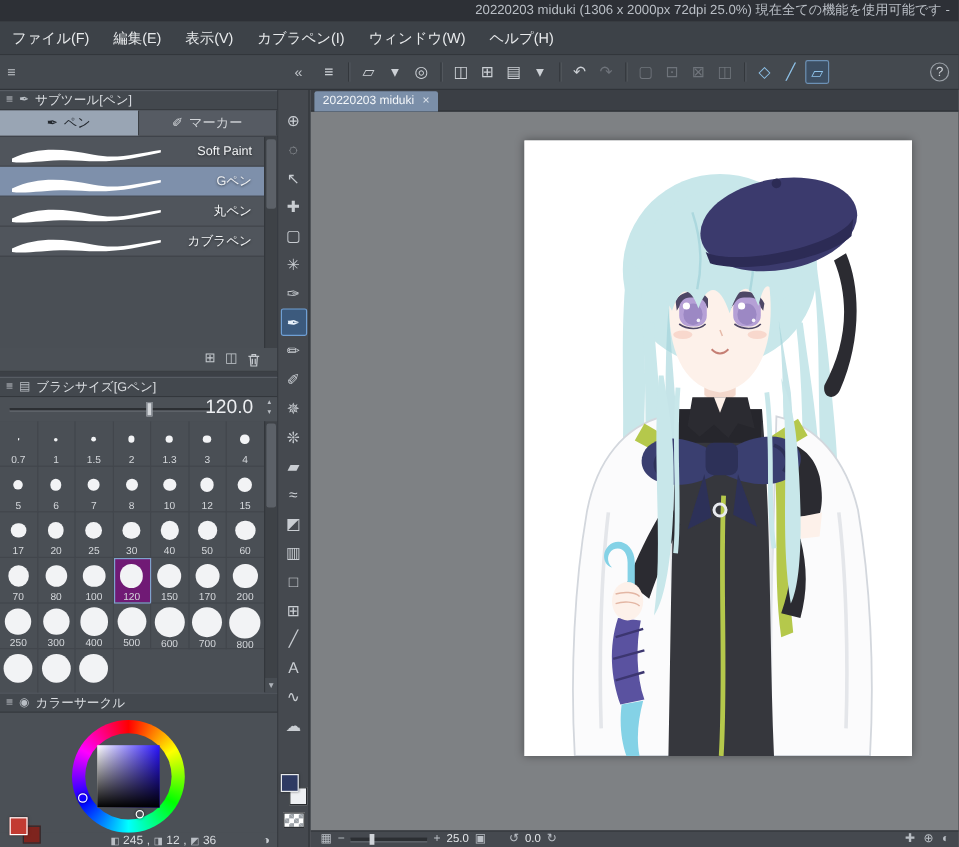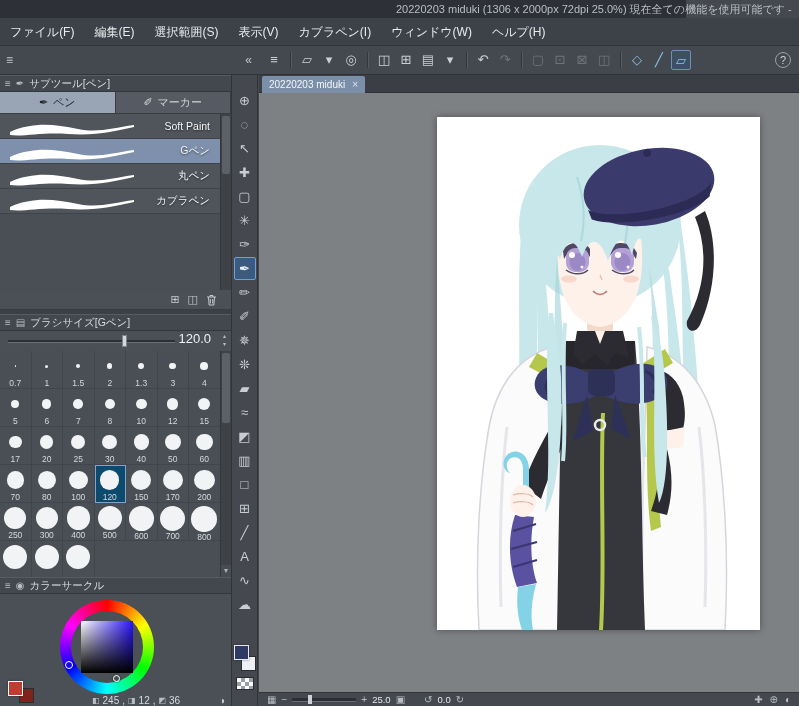--- a/index.html
+++ b/index.html
@@ -1,21 +1,21 @@
 <!DOCTYPE html>
 <html style="--c-hair: #c8e7ea; --c-hair-shade: #9fd2d8; --c-skin: #fdf1ea; --c-eye: #b5a0d6; --c-eye-dark: #4e4766; --c-beret: #3b3a6d; --c-beret-dark: #2c2b55; --c-black: #2b2b31; --c-suit: #36373d; --c-green: #b5c84b; --c-bow: #3a3f70; --c-bow-dark: #2d3158; --c-coat: #fbfbfc; --c-coat-shade: #e4e6ea; --c-umb-cyan: #84d2e6; --c-umb-purple: #5a52a0; --hue-color: #2a14ff;"><head>
 <meta charset="utf-8">
 <style>
   * { box-sizing: border-box; margin: 0; padding: 0; }
   html,body { width:799px; height:706px; overflow:hidden; background:#2d3035;
     font-family:"Liberation Sans","DejaVu Sans",sans-serif; }
   #app { position:relative; width:799px; height:706px; background:#45494f; overflow:hidden; }
 
   
-  .titlebar { position:absolute; left:0; top:0; width:686px; height:18px; background:#2d3036;
+  .titlebar { position:absolute; left:0; top:0; width:799px; height:18px; background:#2d3036;
     color:#b9bec5; font-size:11px; line-height:18px; white-space:nowrap; }
   .titlebar span { position:absolute; left:396px; }
 
   
   .menubar { position:absolute; left:0; top:18px; width:799px; height:28px; background:#3d4248;
     display:flex; align-items:center; border-bottom:1px solid #32363b; }
   .menu-item { color:#e8eaec; font-size:12px; padding:0 10px; line-height:28px; white-space:nowrap; }
 
   
   .toolbar { position:absolute; left:0; top:46px; width:799px; height:29px; background:#44494f;
@@ -60,29 +60,29 @@
   .list-footer { height:20px; display:flex; align-items:center; justify-content:flex-end; gap:8px;
     padding-right:14px; background:#4b5056; border-bottom:1px solid #3a3e43; }
   .lf-icon { color:#c5c9ce; font-size:11px; line-height:1; }
   .lf-icon svg { display:block; }
 
   .dock-gap { height:4px; background:#3c4046; }
 
   .size-slider { height:20px; position:relative; background:#4b5056; }
   .groove { position:absolute; left:8px; right:56px; top:9px; height:2px; background:#2c2f33; box-shadow:0 1px 0 #6a6f75; }
   .handle { position:absolute; left:53%; top:4px; width:5px; height:12px; background:#d3d6da; border:1px solid #7e838a; }
-  .size-value { position:absolute; right:20px; top:0; font-size:13px; color:#eceef1; }
+  .size-value { position:absolute; right:20px; top:0; font-size:16px; color:#eceef1; }
   .stepper { position:absolute; right:5px; top:1px; display:flex; flex-direction:column; color:#b9bec4; font-size:6px; line-height:8px; }
 
   .size-grid-wrap { height:226px; position:relative; background:#4a4f55; overflow:hidden; }
   .size-grid { position:absolute; left:0; top:0; width:221px; display:grid; grid-template-columns:repeat(7,31.5px);
     grid-auto-rows:38px; }
   .size-cell { display:flex; flex-direction:column; align-items:center; justify-content:flex-start; padding-top:3px;
     border-right:1px solid #42464c; border-bottom:1px solid #42464c; }
-  .size-cell.selected { background:#0c4a6e; outline:1px solid #7fa3cc; outline-offset:-1px; }
+  .size-cell.selected { background:#701a75; outline:1px solid #7fa3cc; outline-offset:-1px; }
   .dot-box { height:26px; display:flex; align-items:center; justify-content:center; }
   .dot { background:#f2f3f5; border-radius:50%; }
   .size-label { font-size:8.5px; color:#d5d8dc; }
 
   .wheel-area { height:100px; position:relative; background:#4b5056; }
   .wheel { position:absolute; left:60px; top:6px; width:94px; height:94px; }
   .ring { position:absolute; inset:0; border-radius:50%;
     background:conic-gradient(#f00,#ff0,#0f0,#0ff,#00f,#f0f,#f00); }
   .ring-hole { position:absolute; left:11px; top:11px; width:72px; height:72px; border-radius:50%; background:#4b5056; }
   .sv-square { position:absolute; left:21px; top:21px; width:52px; height:52px;
@@ -140,21 +140,20 @@
 
 <div id="app">
 
   <div class="titlebar">
     <span>20220203 miduki (1306 x 2000px 72dpi 25.0%) 現在全ての機能を使用可能です -</span>
   </div>
 
   <div class="menubar">
       <span class="menu-item">ファイル(F)</span>
       <span class="menu-item">編集(E)</span>
-      <span class="menu-item">選択範囲(S)</span>
       <span class="menu-item">表示(V)</span>
       <span class="menu-item">カブラペン(I)</span>
       <span class="menu-item">ウィンドウ(W)</span>
       <span class="menu-item">ヘルプ(H)</span>
     </div>
 
   <div class="toolbar">
     <div class="tb-left">
       <span class="tb-mini">≡</span>
       <span class="tb-mini">«</span>

